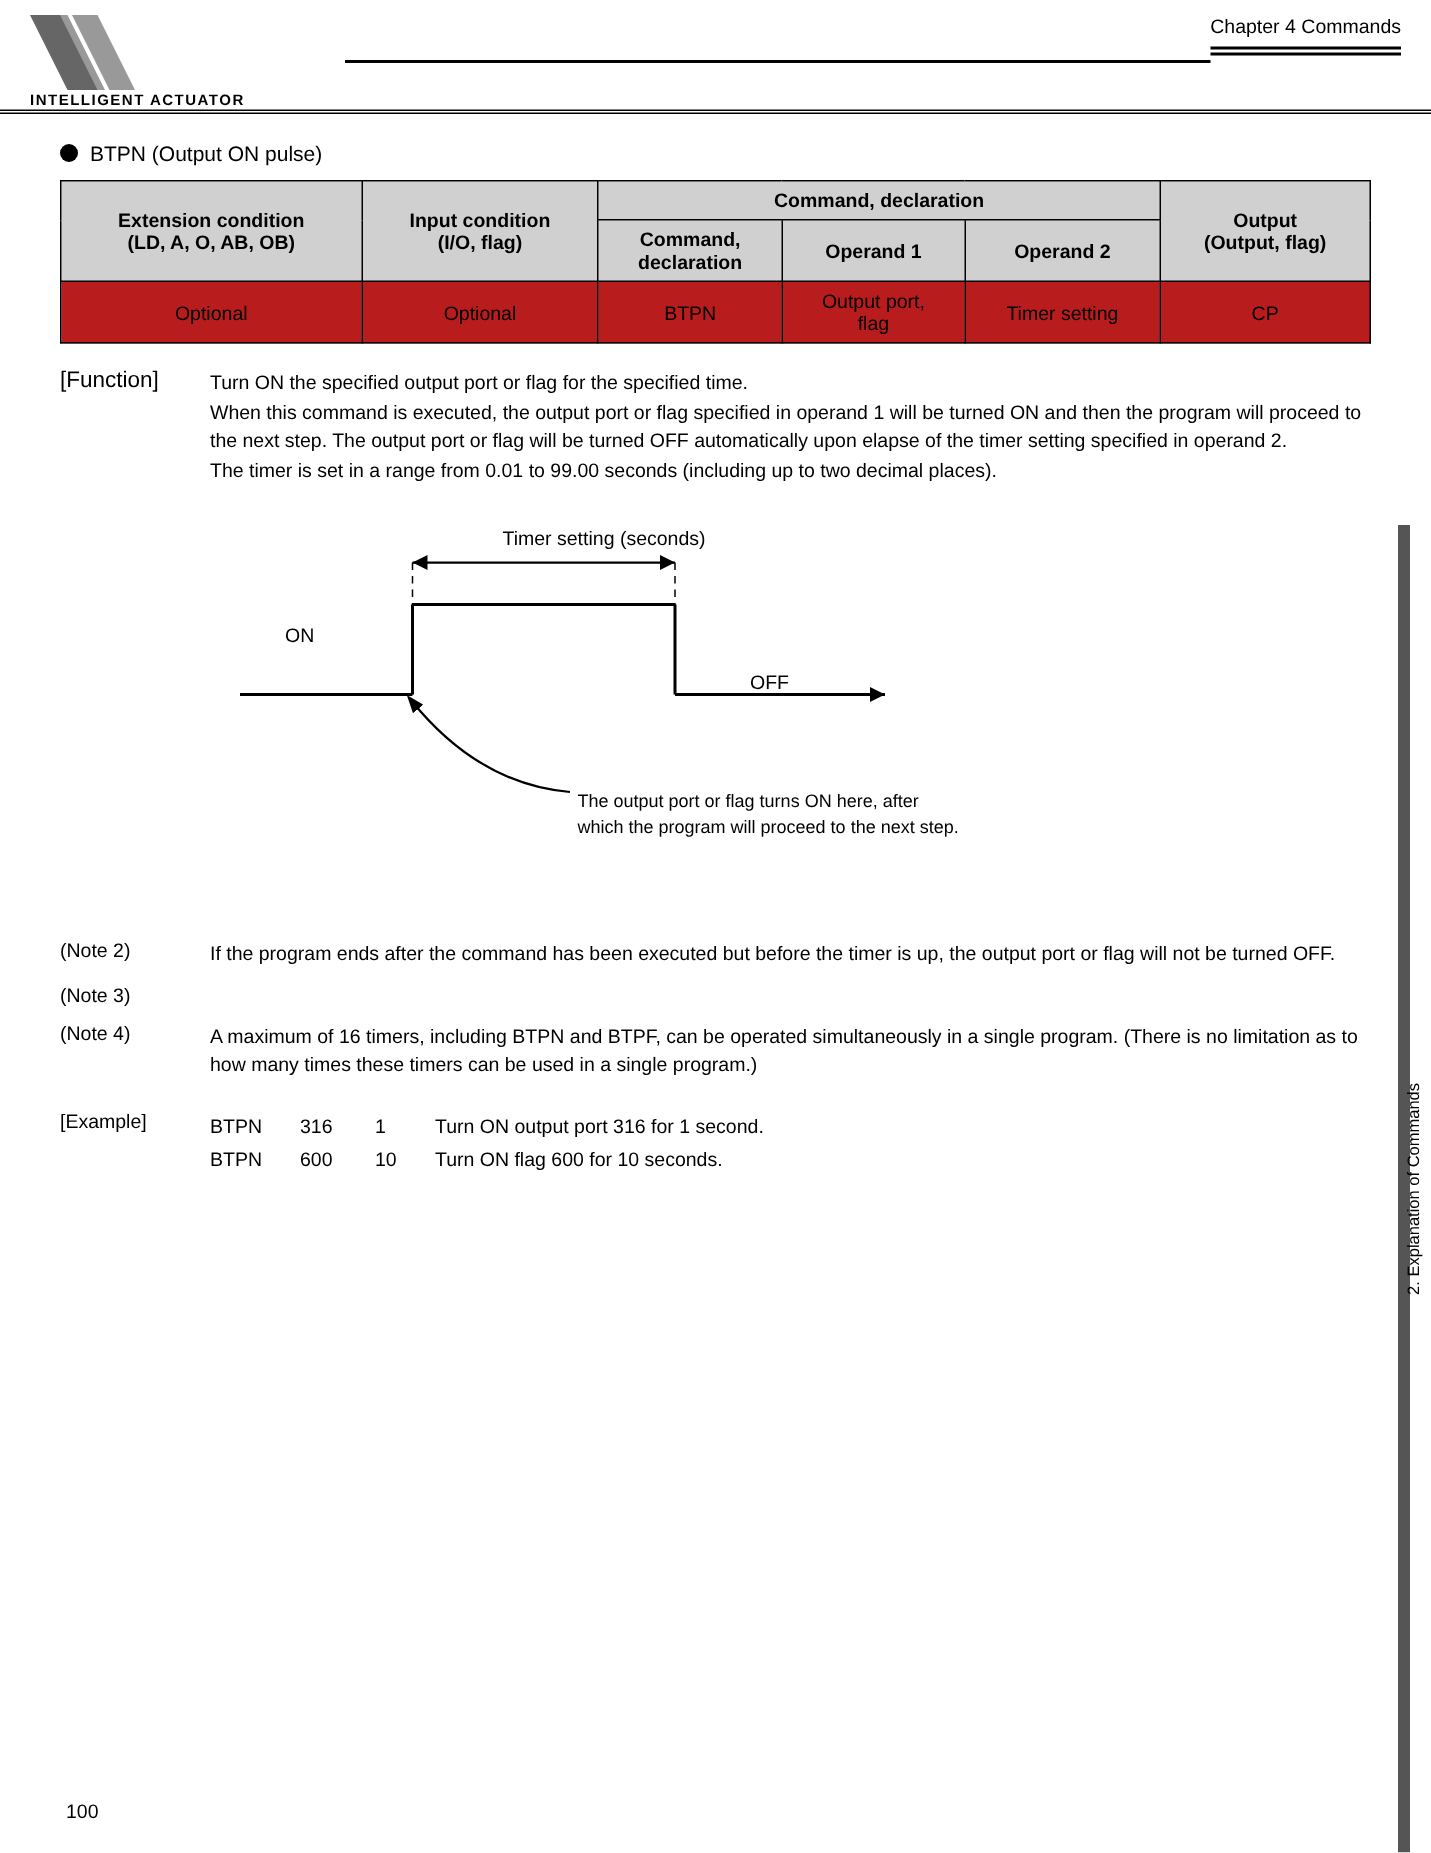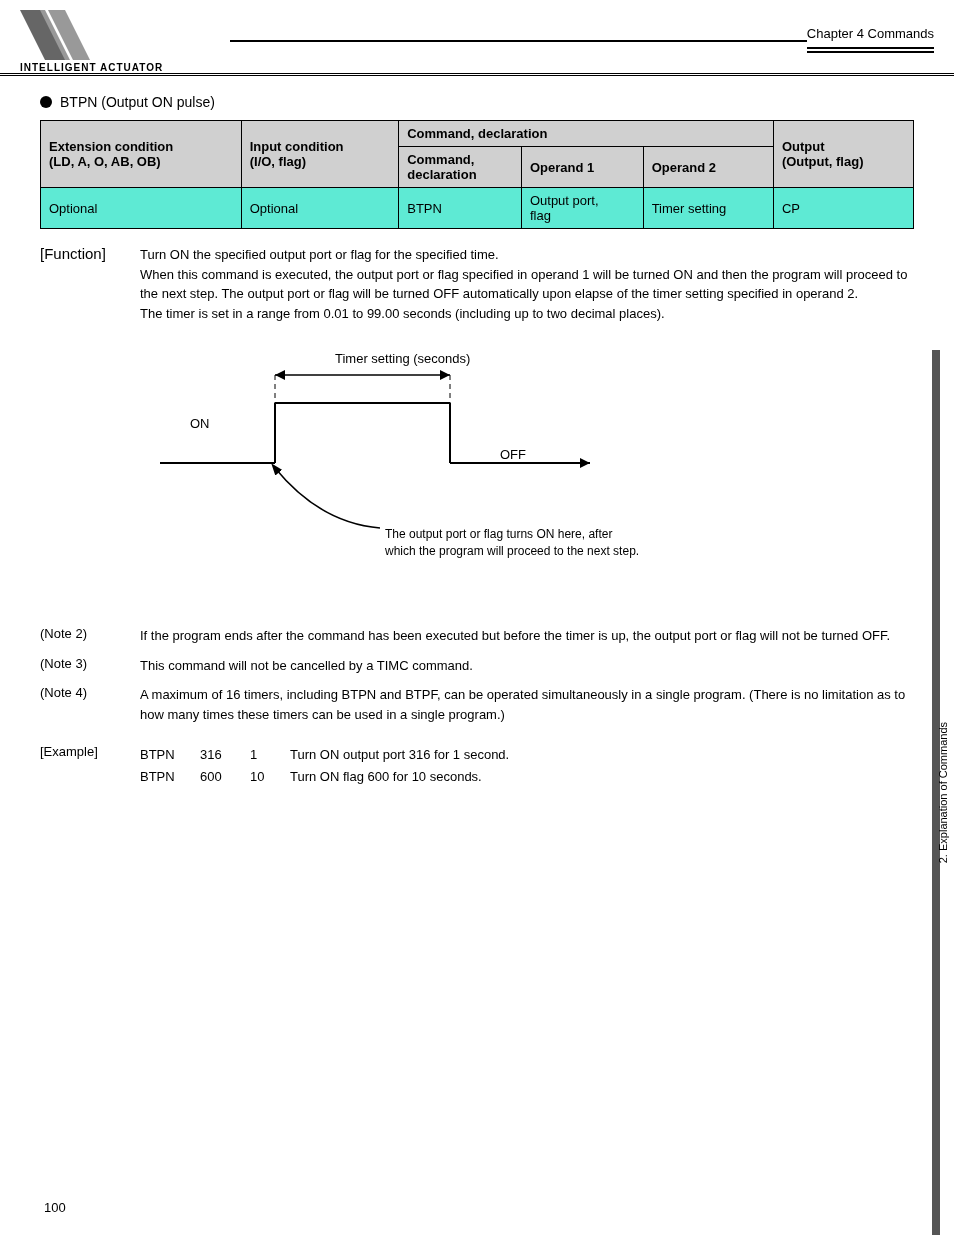--- a/index.html
+++ b/index.html
@@ -40,21 +40,20 @@
     .chapter-title {
       font-size: 13px;
       text-align: right;
       padding-bottom: 6px;
       white-space: nowrap;
     }
     .header-right {
       display: flex;
       flex-direction: column;
       align-items: flex-end;
-      margin-top: 16px;
     }
 
     
     .content {
       padding: 10px 40px 20px 40px;
     }
 
     
     .section-heading {
       display: flex;
@@ -75,30 +74,30 @@
     }
 
     
     .cmd-table {
       border-collapse: collapse;
       width: 100%;
       margin-bottom: 16px;
     }
     .cmd-table th, .cmd-table td {
       border: 1px solid #000;
-      text-align: left;
+      text-align: center;
       padding: 5px 8px;
       font-size: 13px;
     }
     .cmd-table th {
       background: #d0d0d0;
       font-weight: bold;
     }
     .cmd-table td {
-      background: #5eead4;
+      background: #b91c1c;
     }
 
     
     .function-section {
       display: flex;
       margin-bottom: 16px;
     }
     .function-label {
       width: 100px;
       font-size: 15px;
@@ -304,21 +303,20 @@
     </svg>
   </div>
 
   <div class="notes-section">
     <div class="note-row">
       <div class="note-label">(Note 2)</div>
       <div class="note-text">If the program ends after the command has been executed but before the timer is up, the output port or flag will not be turned OFF.</div>
     </div>
     <div class="note-row">
       <div class="note-label">(Note 3)</div>
-      <div class="note-text">This command will not be cancelled by a TIMC command.</div>
     </div>
     <div class="note-row">
       <div class="note-label">(Note 4)</div>
       <div class="note-text">A maximum of 16 timers, including BTPN and BTPF, can be operated simultaneously in a single program. (There is no limitation as to how many times these timers can be used in a single program.)</div>
     </div>
   </div>
 
   <div class="example-section">
     <div class="example-label">[Example]</div>
     <div class="example-content">

